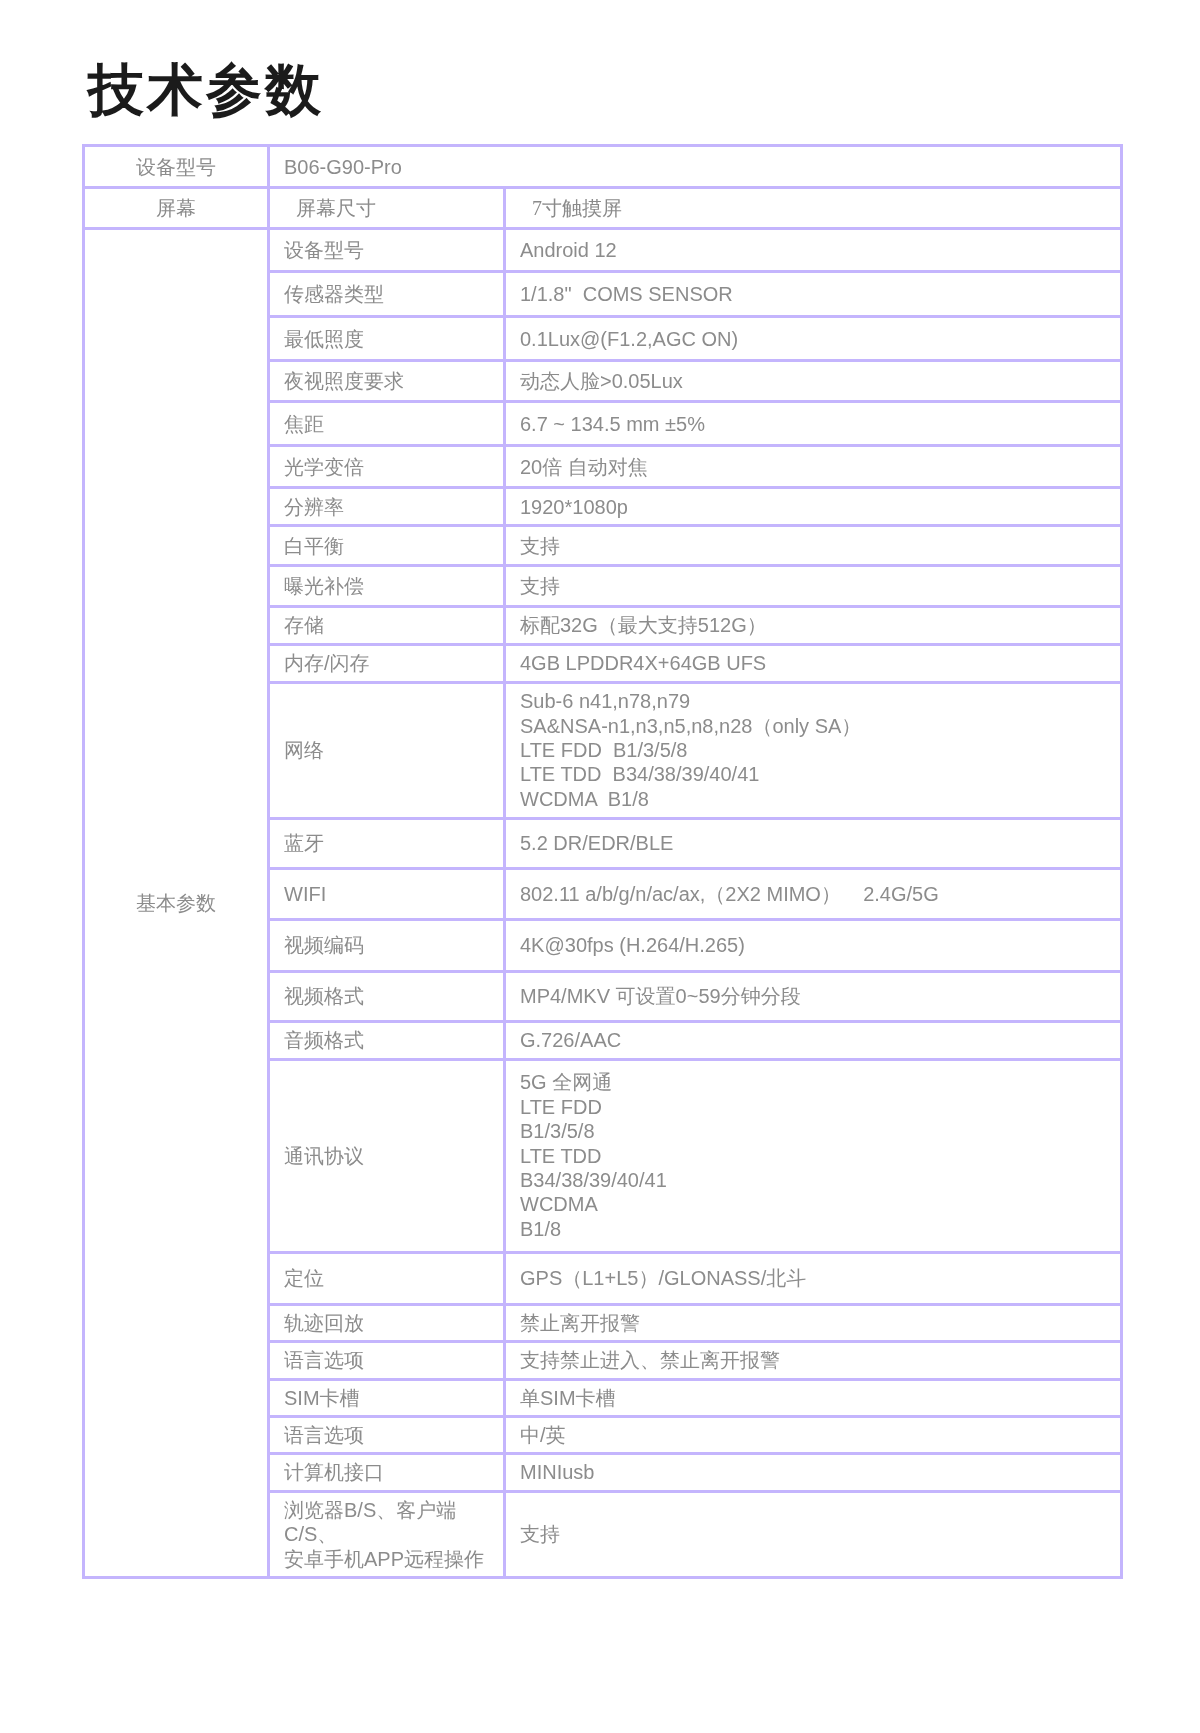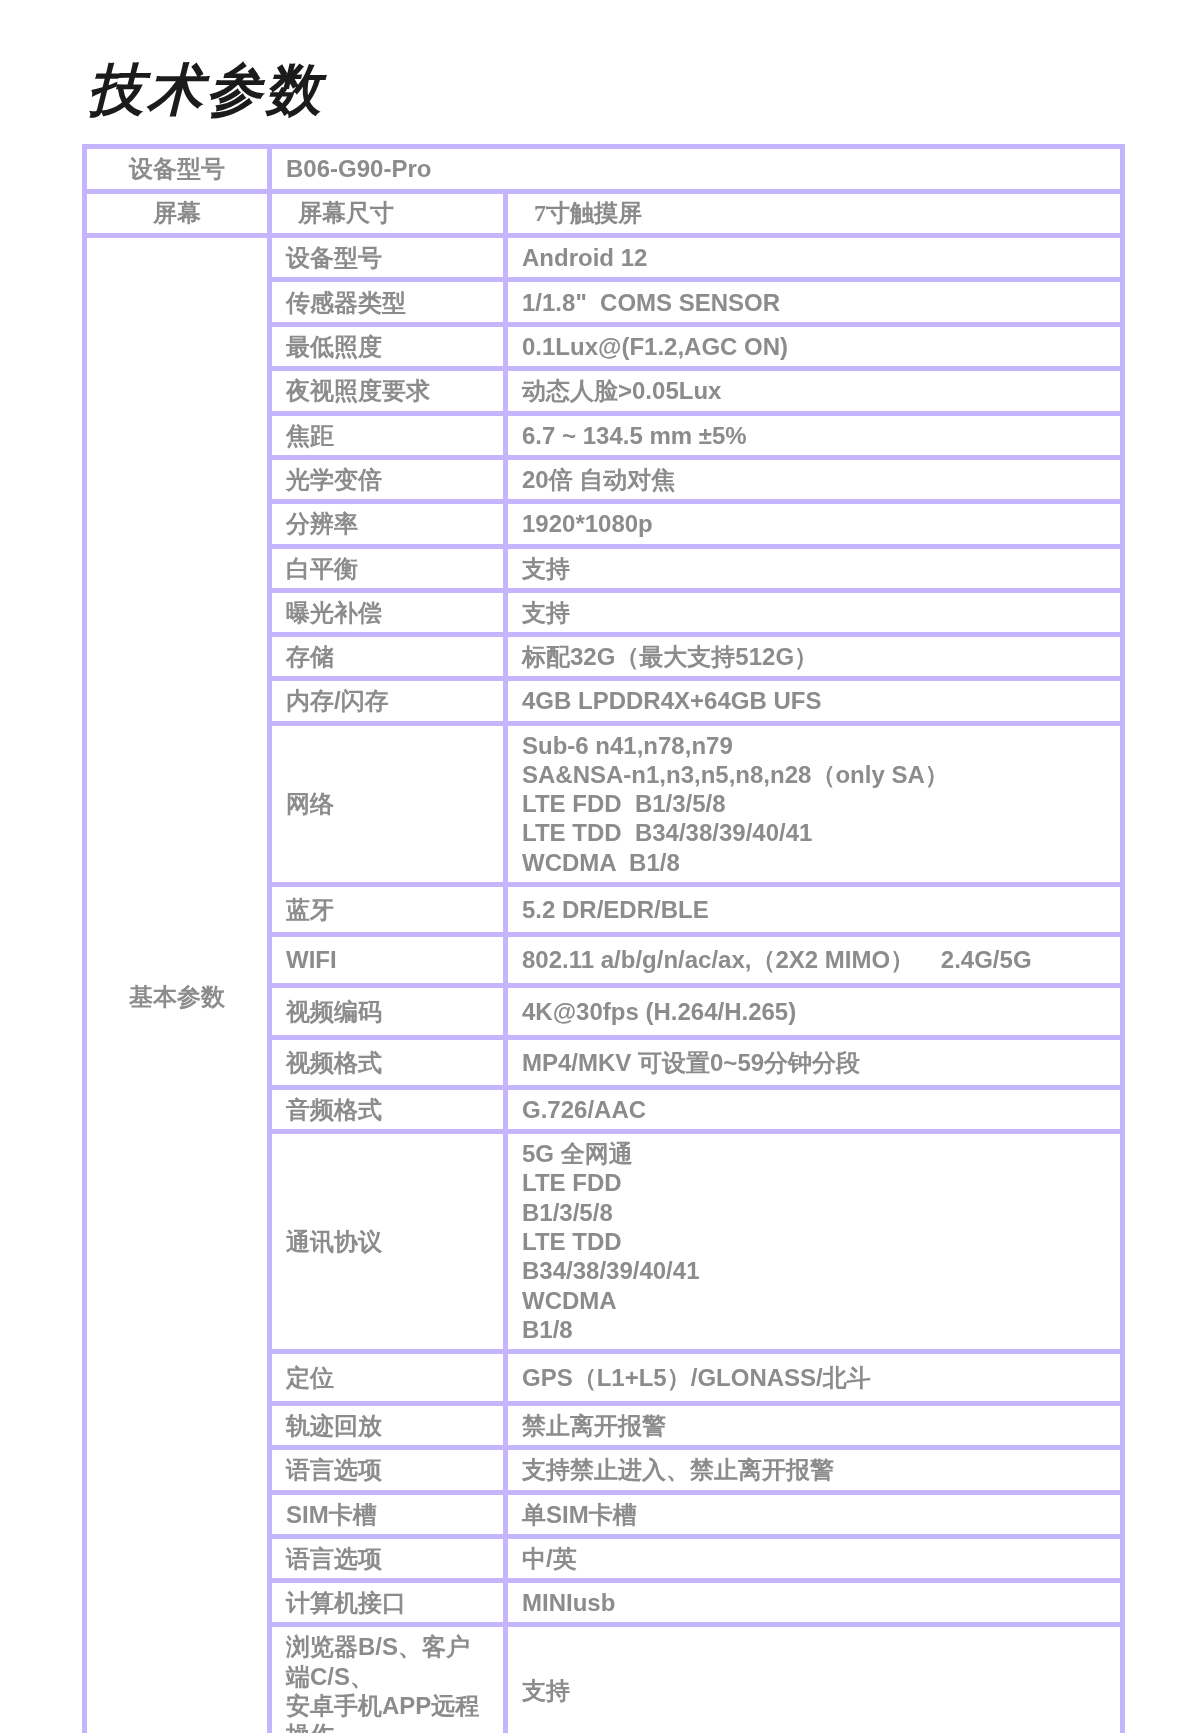--- a/index.html
+++ b/index.html
@@ -12,47 +12,45 @@
     overflow: hidden;
   }
   .content { padding: 58px 0 0 82px; }
   .page-title {
     margin-left: 6px;
     font-size: 56px;
     font-weight: 900;
     color: #1b1b1b;
     letter-spacing: 3px;
     line-height: 1.15;
-    font-style: italic;
   }
   .page-subtitle {
     margin-left: 6px;
     margin-top: 6px;
     font-size: 36px;
     font-weight: 700;
     color: #8d8d8d;
     letter-spacing: 2px;
     line-height: 1.1;
   }
   table.spec {
     margin-top: 22px;
     border-collapse: collapse;
     table-layout: fixed;
     width: 1038px;
   }
   table.spec td {
-    border: 5px solid #c4b5fd;
+    border: 3px solid #c4b5fd;
     color: #8c8c8c;
-    font-size: 24px;
+    font-size: 20px;
     line-height: 1.22;
     vertical-align: middle;
     padding: 5px 10px 5px 14px;
     white-space: pre-wrap;
     overflow: hidden;
-    font-weight: bold;
   }
   table.spec td.c1 {
     text-align: center;
     padding: 5px 6px;
   }
   tr.serif-row td {
     font-family: "Liberation Serif", "DejaVu Serif", serif;
     color: #8a8a8a;
     padding-left: 26px;
   }

